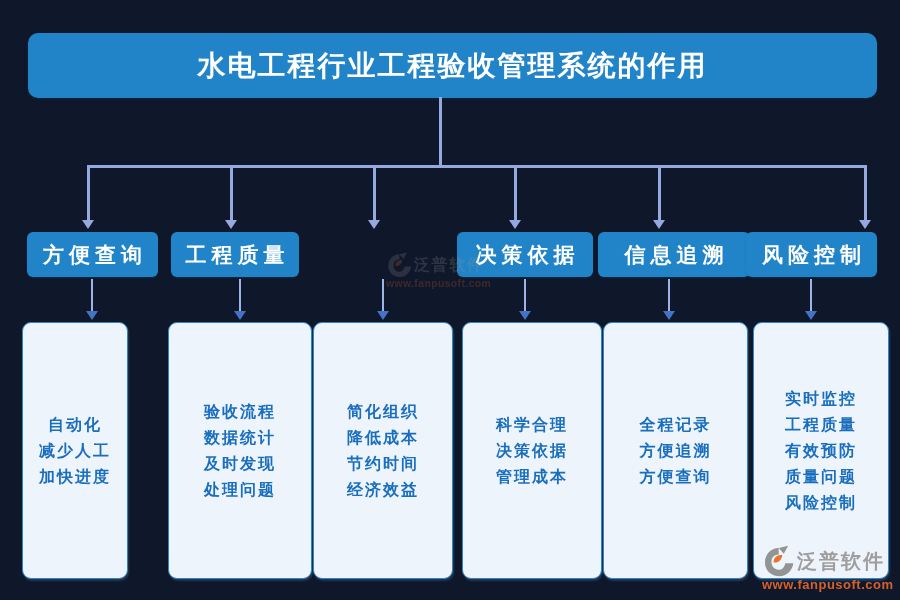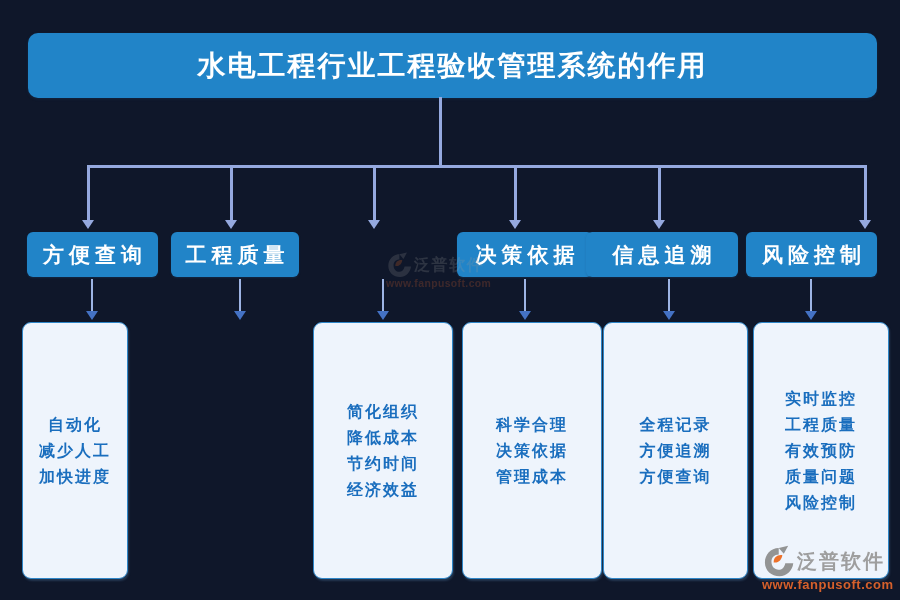--- a/index.html
+++ b/index.html
@@ -97,21 +97,21 @@
 
   <div class="hdr" style="left:27px;width:131px">
     <span>方便查询</span>
   </div>
   <div class="hdr" style="left:171px;width:128px">
     <span>工程质量</span>
   </div>
   <div class="hdr" style="left:457px;width:136px">
     <span>决策依据</span>
   </div>
-  <div class="hdr" style="left:586px;width:152px">
+  <div class="hdr" style="left:598px;width:152px">
     <span>信息追溯</span>
   </div>
   <div class="hdr" style="left:746px;width:131px">
     <span>风险控制</span>
   </div>
 
   <div class="mid-line" style="left:91px"></div>
   <div class="mid-arrow" style="left:86px"></div>
   <div class="mid-line" style="left:239px"></div>
   <div class="mid-arrow" style="left:234px"></div>
@@ -121,20 +121,26 @@
   <div class="mid-arrow" style="left:519px"></div>
   <div class="mid-line" style="left:668px"></div>
   <div class="mid-arrow" style="left:663px"></div>
   <div class="mid-line" style="left:810px"></div>
   <div class="mid-arrow" style="left:805px"></div>
 
   <div class="content" style="left:22px;width:106px">
     <div class="content-text">自动化
 减少人工
 加快进度</div>
+  </div>
+  <div class="content" style="left:168px;width:144px">
+    <div class="content-text">验收流程
+数据统计
+及时发现
+处理问题</div>
   </div>
   <div class="content" style="left:313px;width:140px">
     <div class="content-text">简化组织
 降低成本
 节约时间
 经济效益</div>
   </div>
   <div class="content" style="left:462px;width:140px">
     <div class="content-text">科学合理
 决策依据

